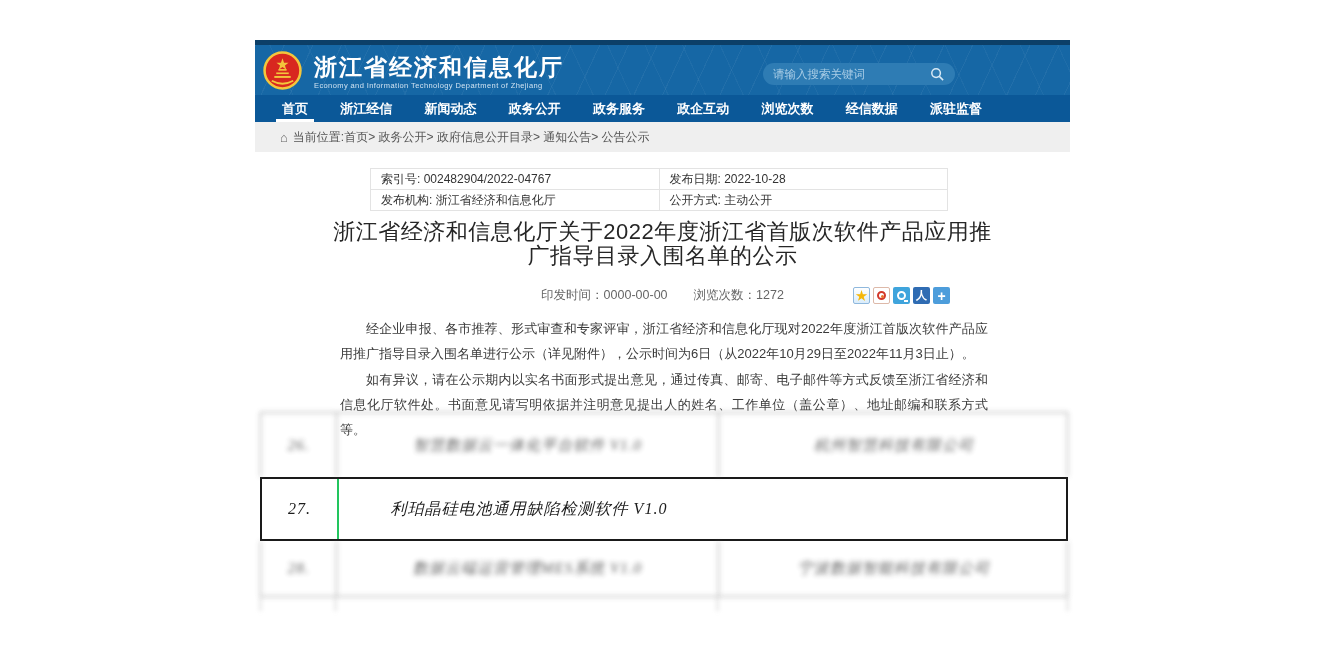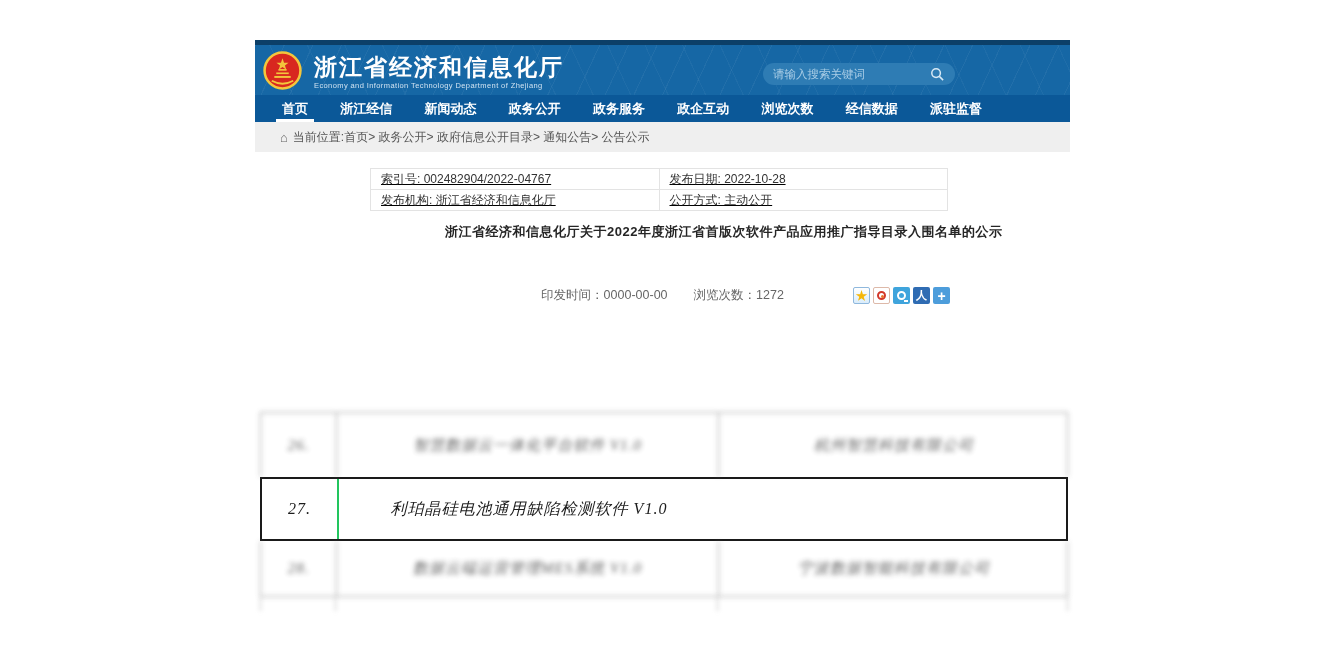--- a/index.html
+++ b/index.html
@@ -34,27 +34,27 @@
               height:3px; background:#ffffff; }
 
   
   .crumbbar { position:absolute; left:0; top:82px; width:100%; height:30px; background:#efefef;
               display:flex; align-items:center; padding:0 25px; color:#555; font-size:12px; gap:5px; }
   .home-ico { font-size:13px; color:#666; line-height:1; }
 
   
   .docinfo { position:absolute; left:115px; top:128px; width:578px;
              display:grid; grid-template-columns:1fr 1fr;
-             border-top:1px solid #e3e3e3; border-left:1px solid #e3e3e3; background:#fff;text-decoration:underline; }
+             border-top:1px solid #e3e3e3; border-left:1px solid #e3e3e3; background:#fff; }
   .docinfo .cell { border-right:1px solid #e3e3e3; border-bottom:1px solid #e3e3e3;
                    font-size:12px; color:#333; padding:3px 10px; line-height:14px; white-space:nowrap; }
 
   
   .art-title { position:absolute; left:50%; transform:translateX(-50%); top:180px; width:680px;
-               text-align:right; font-size:13px; font-weight:bold; color:#262626;
+               text-align:center; font-size:22px; font-weight:normal; color:#262626;
                line-height:24px; letter-spacing:0.5px; }
   .meta-row { position:absolute; left:0; top:247px; width:100%; height:20px;
               text-align:center; font-size:12.5px; color:#666; }
   .meta-row .gap { display:inline-block; width:26px; }
   .share { position:absolute; left:598px; top:0px; display:flex; gap:3px; }
   .sicon { width:17px; height:17px; border-radius:2px; display:flex; align-items:center;
            justify-content:center; cursor:pointer; font-size:11px; line-height:1; }
   .sicon.fav { background:linear-gradient(#ffffff,#d9ecfb); border:1px solid #8fb8dd; color:#f5b70a; font-size:13px; }
   .sicon.weibo { background:#fff; border:1px solid #ddb9a9; position:relative; }
   .weibo-eye { width:9px; height:9px; border:2px solid #d3392b; border-radius:50%; position:relative; }
@@ -154,20 +154,24 @@
           <span class="weibo-eye"></span>
         </span>
       <span class="sicon bubble">
           <span class="bubble-ring"></span>
         </span>
       <span class="sicon people">人</span>
       <span class="sicon plus">+</span>
     </span>
   </div>
 
+  <div class="paras">
+    <p>经企业申报、各市推荐、形式审查和专家评审，浙江省经济和信息化厅现对2022年度浙江首版次软件产品应用推广指导目录入围名单进行公示（详见附件），公示时间为6日（从2022年10月29日至2022年11月3日止）。</p>
+    <p>如有异议，请在公示期内以实名书面形式提出意见，通过传真、邮寄、电子邮件等方式反馈至浙江省经济和信息化厅软件处。书面意见请写明依据并注明意见提出人的姓名、工作单位（盖公章）、地址邮编和联系方式等。</p>
+  </div>
 
   <div class="rtable">
     <div class="rrow blur">
       <div class="rcell">26.</div>
       <div class="rcell">智慧数据云一体化平台软件 V1.0</div>
       <div class="rcell">杭州智慧科技有限公司</div>
     </div>
     <div class="rrow clear">
       <div class="rcell">27.</div>
       <div class="rcell">利珀晶硅电池通用缺陷检测软件 V1.0</div>

